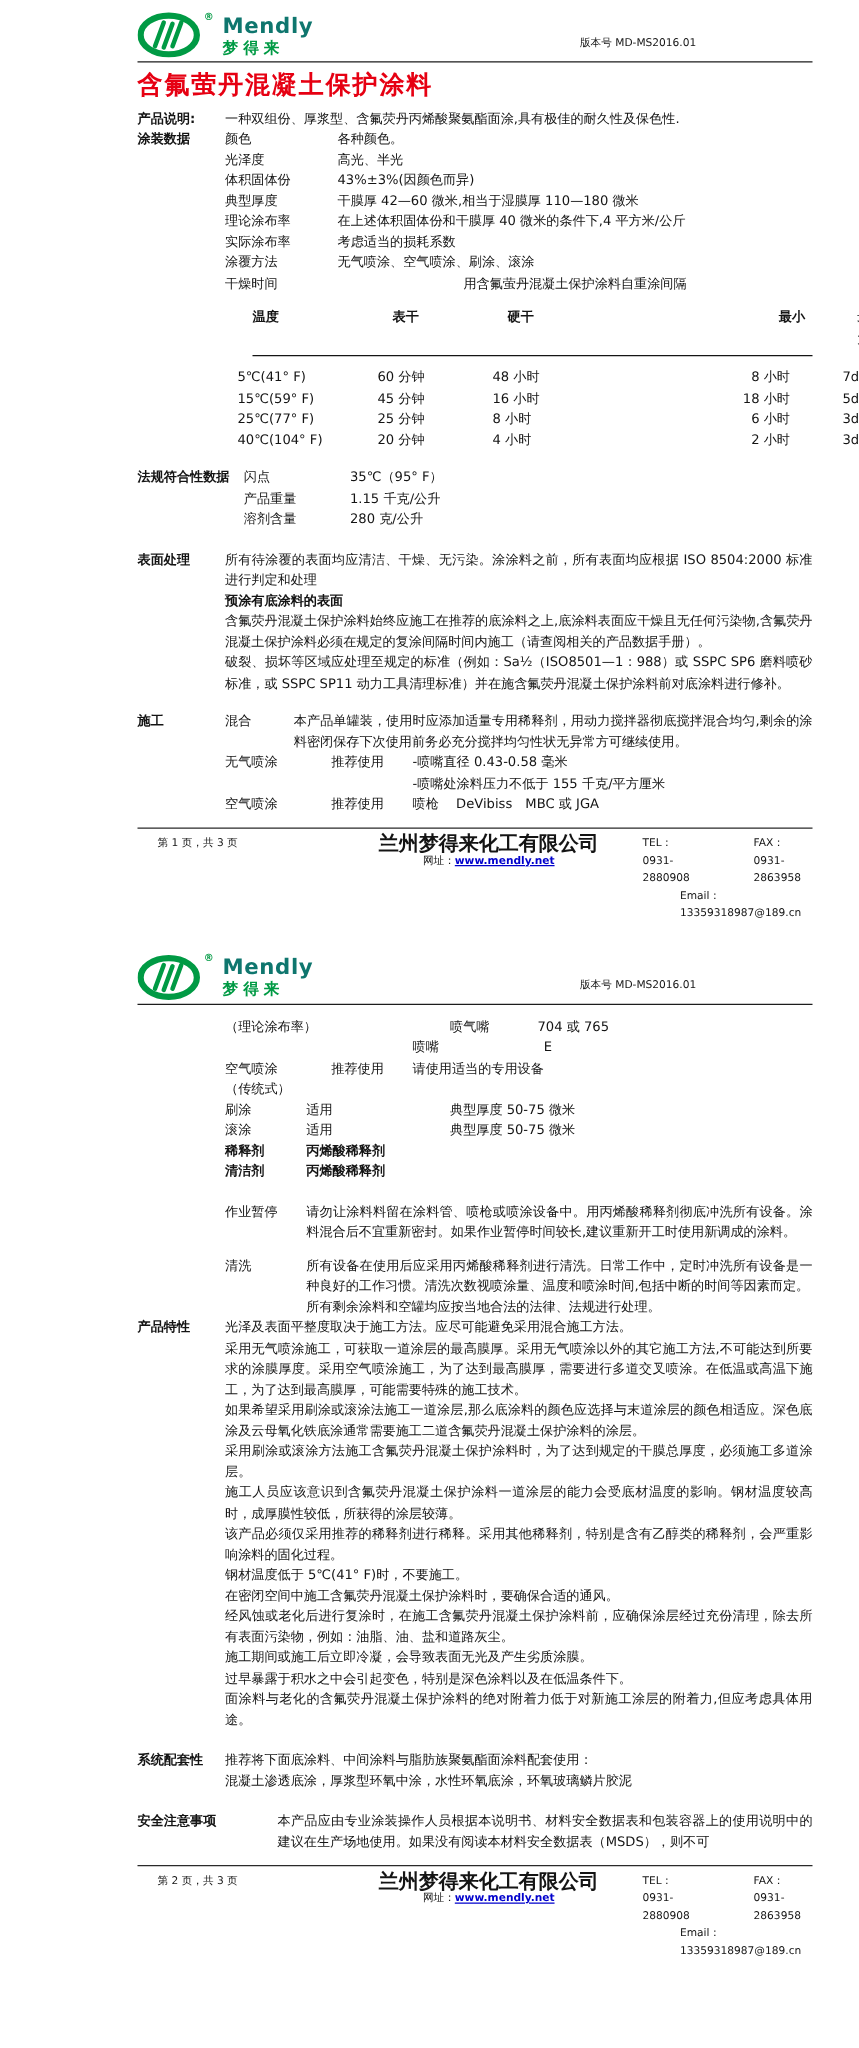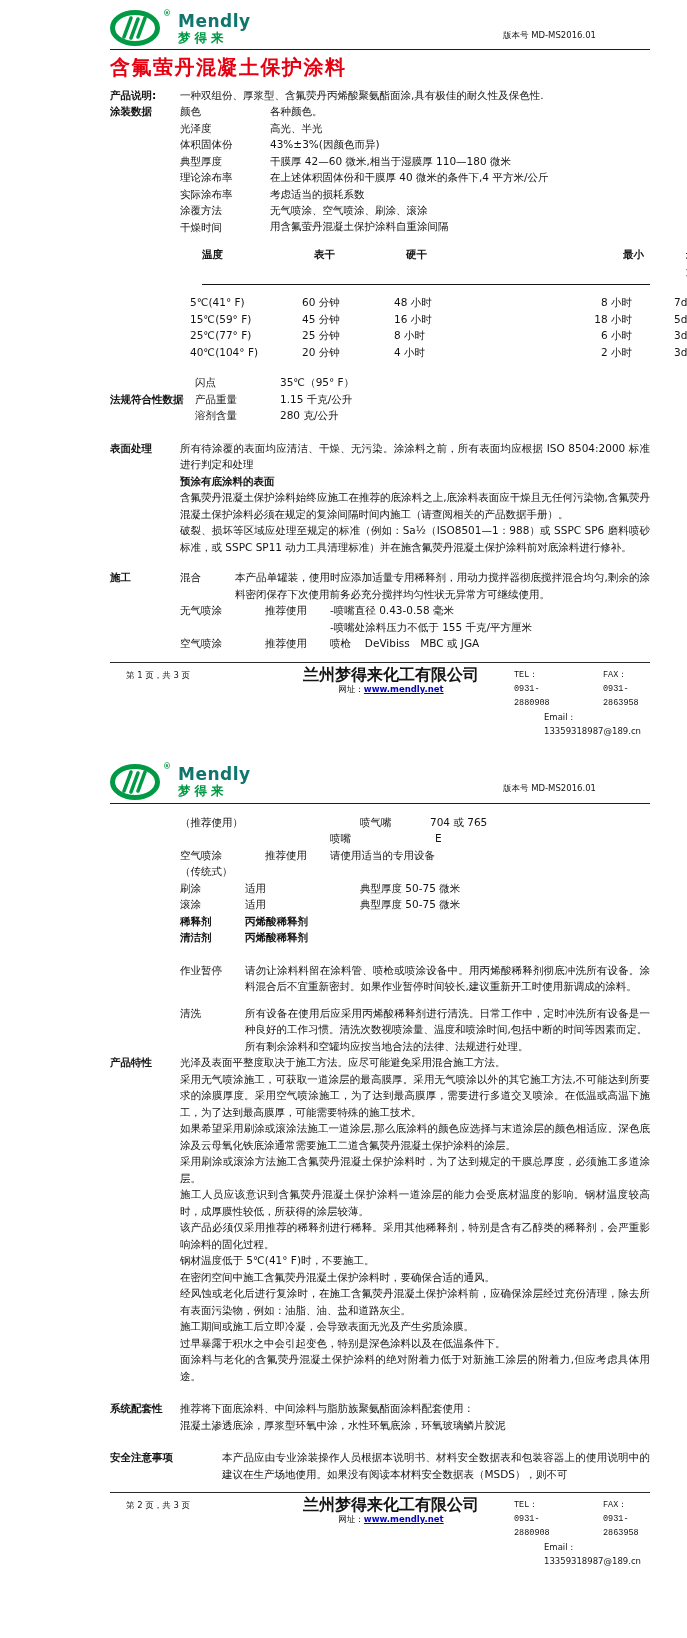--- a/index.html
+++ b/index.html
@@ -8,33 +8,33 @@
     font-family:"DejaVu Sans","Liberation Sans",sans-serif;
     font-size:10.5px;line-height:16.5px;overflow:hidden;
   }
   .page{padding:0 37px 0 110px;}
   
   .hdr{display:flex;justify-content:space-between;align-items:flex-end;padding-top:8px;}
   .logo{display:flex;align-items:center;gap:3px;position:relative;}
   .reg{font-size:8px;color:#009a44;position:relative;top:-13px;left:-4px;font-weight:bold;}
   .logo-en{font-size:17px;font-weight:bold;color:#0f766e;line-height:20px;letter-spacing:.5px;}
   .logo-cn{font-size:12.5px;font-weight:bold;color:#009a44;letter-spacing:4px;line-height:13px;}
-  .version{font-size:8.5px;margin-right:54px;padding-bottom:3px;}
+  .version{font-size:8.5px;margin-right:93px;padding-bottom:3px;}
   .rule{border-top:1.7px solid #1c1c1c;margin-top:3px;}
   
   .title{color:#e60012;font-size:20px;font-weight:bold;margin:9px 0 11px;letter-spacing:1.5px;}
   
   .row{display:flex;margin:0;}
   .lbl{width:70px;flex-shrink:0;font-weight:bold;}
   .lbl-wide{width:112px;flex-shrink:0;font-weight:bold;}
   .val{flex:1;text-align:justify;}
   .srow{display:flex;}
   .slbl{width:90px;flex-shrink:0;}
   .sval{flex:1;}
-  .sval-right{flex:1;text-align:left;font-family:Liberation Mono, monospace;}
+  .sval-right{flex:1;text-align:center;}
   
   .dtable{margin:11px 0 4px 80px;}
   .t-head,.t-row{display:grid;grid-template-columns:112px 92px 138px 100px 1fr;}
   .t-head{font-weight:bold;border-bottom:1.4px solid #141414;padding-bottom:5px;margin-left:12px;}
   .t-head span:nth-child(4),.t-row span:nth-child(4){text-align:right;}
   .t-head span:nth-child(5),.t-row span:nth-child(5){padding-left:42px;}
   .t-body{padding-top:9px;}
   
   .app-slbl{width:55px;flex-shrink:0;}
   .m-lbl{width:85px;flex-shrink:0;}
@@ -48,21 +48,21 @@
   .w85{width:105px;flex-shrink:0;}
   .bold{font-weight:bold;} .gap10{margin-top:10px;} .gap14{margin-top:14px;} .gap16{margin-top:16px;}
   p.just{margin:0;text-align:justify;}
   
   .f-rule{border-top:1.4px solid #2a2a2a;margin-top:10px;}
   .footer{display:flex;font-size:8.5px;line-height:14px;padding-top:5px;}
   .f-left{width:150px;flex-shrink:0;padding-left:16px;}
   .f-center{width:230px;flex-shrink:0;text-align:center;}
   .f-center .co{font-weight:bold;font-size:16px;}
   .f-right{flex:1;padding-left:8px;}
-  .f-right .line1{display:flex;gap:42px;font-family:Liberation Mono, monospace;}
+  .f-right .line1{display:flex;gap:42px;}
   a.link{color:#0000cc;text-decoration:underline;font-weight:bold;cursor:pointer;}
   .p2-hdr{margin-top:16px;}
 </style>
 </head>
 <body>
 
 <div class="page">
 
   <div class="hdr">
     <div class="logo">
@@ -163,21 +163,21 @@
         <span>40℃(104° F)</span>
           <span>20 分钟</span>
           <span>4 小时</span>
           <span>2 小时</span>
           <span>3d</span>
       </div>
     </div>
   </div>
 
   <div class="row gap14">
-    <span class="lbl" style="width:85px;margin-top:17px;">法规符合性数据</span>
+    <span class="lbl" style="width:85px;">法规符合性数据</span>
     <div class="val">
       <div class="srow">
           <span class="slbl" style="width:85px;">闪点</span>
           <span class="sval">35℃（95° F）</span>
         </div>
       <div class="srow">
           <span class="slbl" style="width:85px;">产品重量</span>
           <span class="sval">1.15 千克/公升</span>
         </div>
       <div class="srow">
@@ -254,21 +254,21 @@
         <div class="logo-en">Mendly</div>
         <div class="logo-cn">梦得来</div>
       </div>
     </div>
     <div class="version">版本号 MD-MS2016.01</div>
   </div>
   <div class="rule"></div>
 
   <div class="srow gap10">
     <span class="indent70"></span>
-    <span class="w180">（推荐使用）</span>
+    <span class="w180">（理论涂布率）</span>
     <span class="w70">喷气嘴</span>
     <span class="sval">704 或 765</span>
   </div>
   <div class="srow">
     <span class="sp220"></span>
     <span class="w85">喷嘴</span>
     <span class="sval">E</span>
   </div>
   <div class="srow">
     <span class="indent70"></span>

